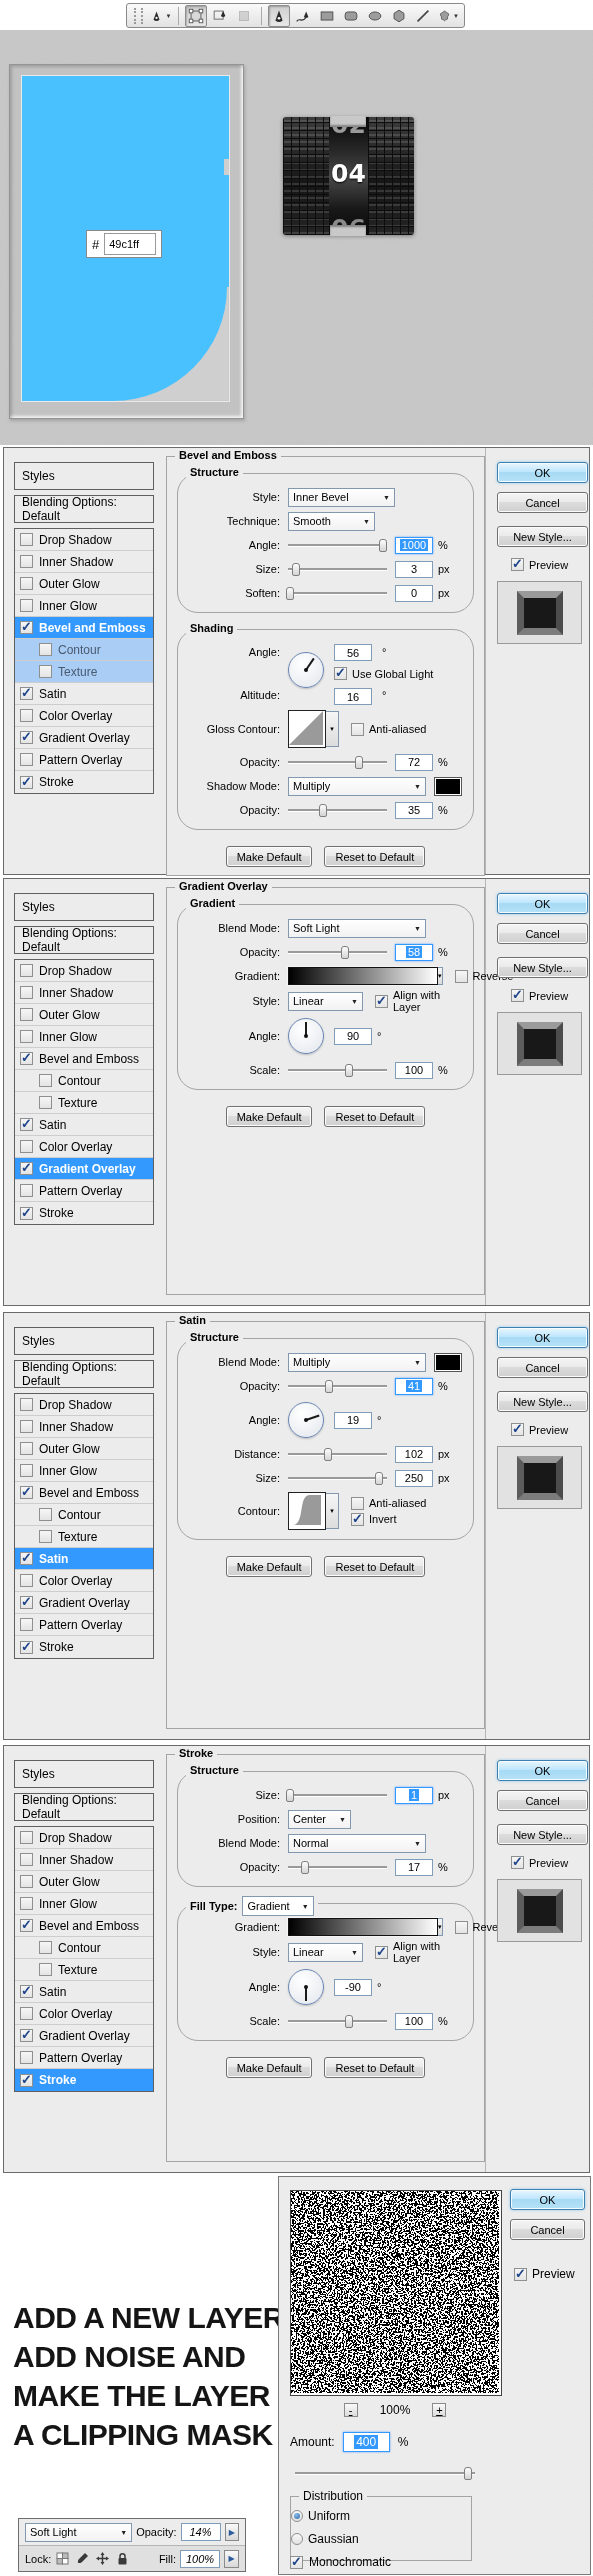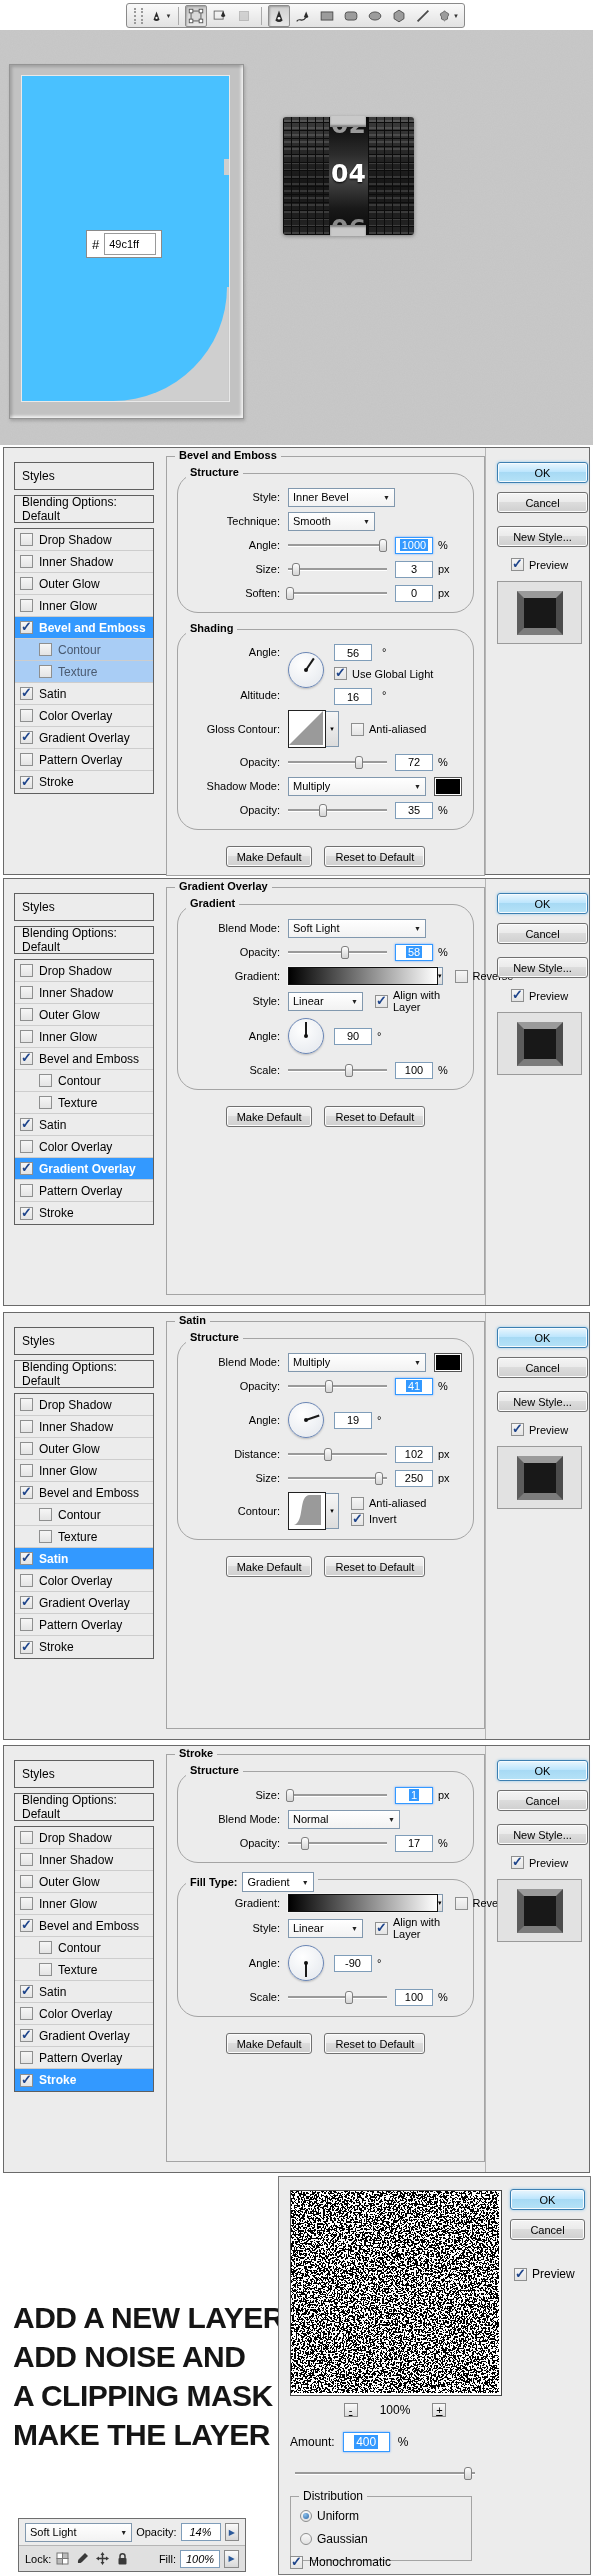--- a/index.html
+++ b/index.html
@@ -116,21 +116,21 @@
   .npreview{position:absolute;left:11px;top:13px;width:210px;height:204px;border:1px solid #444;background:#fff;overflow:hidden;}
   .nzoom{position:absolute;left:11px;top:226px;width:210px;display:flex;align-items:center;justify-content:center;gap:22px;}
   .zbtn{width:14px;height:14px;border:1px solid #8a8a8a;background:linear-gradient(#fafafa,#dcdcdc);display:flex;align-items:center;justify-content:center;font-size:11px;text-decoration:underline;box-sizing:border-box;}
   .nbtns{position:absolute;left:231px;top:12px;width:75px;}
   .nbtns .btn{width:75px;margin-bottom:9px;}
   .nbtns .checkline{margin:18px 0 0 4px;}
   .namount{position:absolute;left:11px;top:255px;display:flex;align-items:center;gap:8px;}
   .namount .fld{width:47px;height:20px;}
   .nslider{position:absolute;left:16px;top:289px;width:180px;height:14px;}
   .nslider::before{content:"";position:absolute;left:0;right:0;top:6px;height:2px;background:#9a9a9a;border-bottom:1px solid #fff;}
-  .ndist{position:absolute;left:11px;top:319px;width:182px;height:65px;border:1px solid #a4a4a4;box-sizing:border-box;padding:12px 9px 4px;}
+  .ndist{position:absolute;left:11px;top:319px;width:182px;height:65px;border:1px solid #a4a4a4;box-sizing:border-box;padding:12px 0 4px;}
   .ndist .legend{position:absolute;top:-8px;left:8px;background:#ececec;padding:0 4px;}
   .ndist .ropt{display:flex;margin:0 0 9px;}
   .nmono{position:absolute;left:11px;top:378px;display:flex;align-items:center;gap:6px;}
   
   .lbar{position:absolute;left:18px;top:344px;width:228px;height:54px;border:1px solid #6e6e6e;background:#ececec;box-sizing:border-box;font-size:11px;}
   .lrow{height:26px;display:flex;align-items:center;padding:0 6px;box-sizing:border-box;gap:4px;}
   .lrow.r2{border-top:1px solid #b5b5b5;background:#e0e0e0;}
   .lbar .select{width:111px;}
   .lbar .fld{width:40px;height:18px;font-style:italic;}
   .abtn{width:15px;height:18px;border:1px solid #8a8a8a;background:linear-gradient(#fafafa,#d8d8d8);display:flex;align-items:center;justify-content:center;font-size:8px;color:#2c5a9a;box-sizing:border-box;}
@@ -814,22 +814,29 @@
                 <span class="rlabel">Size:</span>
                 <span class="sl">
                   <span class="slh" style="left: calc(2% - 4px);"></span>
                 </span>
                 <span class="fld sel">
                   <span>1</span>
                 </span>
                 <span class="unit">px</span>
               </div>
               <div class="row">
+                <span class="rlabel">Position:</span>
+                <span class="select" style="width: 63px;">
+                  <span>Center</span>
+                  <span class="sarr">▼</span>
+                </span>
+              </div>
+              <div class="row">
                 <span class="rlabel">Blend Mode:</span>
-                <span class="select" style="width: 112px;">
+                <span class="select" style="width: 138px;">
                   <span>Normal</span>
                   <span class="sarr">▼</span>
                 </span>
               </div>
               <div class="row">
                 <span class="rlabel">Opacity:</span>
                 <span class="sl">
                   <span class="slh" style="left: calc(17% - 4px);"></span>
                 </span>
                 <span class="fld">
@@ -910,22 +917,22 @@
             <div class="inner"></div>
           </div>
         </div>
       </div>
     </div>
 
   <section class="footer">
     <div class="headline">
       <span>ADD A NEW LAYER,</span>
       <span>ADD NOISE AND</span>
+      <span>MAKE THE LAYER</span>
       <span>A CLIPPING MASK</span>
-      <span>MAKE THE LAYER</span>
     </div>
 
     <div class="npanel">
       <div class="npreview">
         <svg width="208" height="202" preserveAspectRatio="none" viewBox="0 0 210 204">
           <filter id="noise-f">
             <feTurbulence type="fractalNoise" baseFrequency="0.55" numOctaves="2" seed="7" stitchTiles="stitch"></feTurbulence>
             <feColorMatrix type="saturate" values="0"></feColorMatrix>
             <feComponentTransfer>
               <feFuncR type="discrete" tableValues="0 1"></feFuncR>

